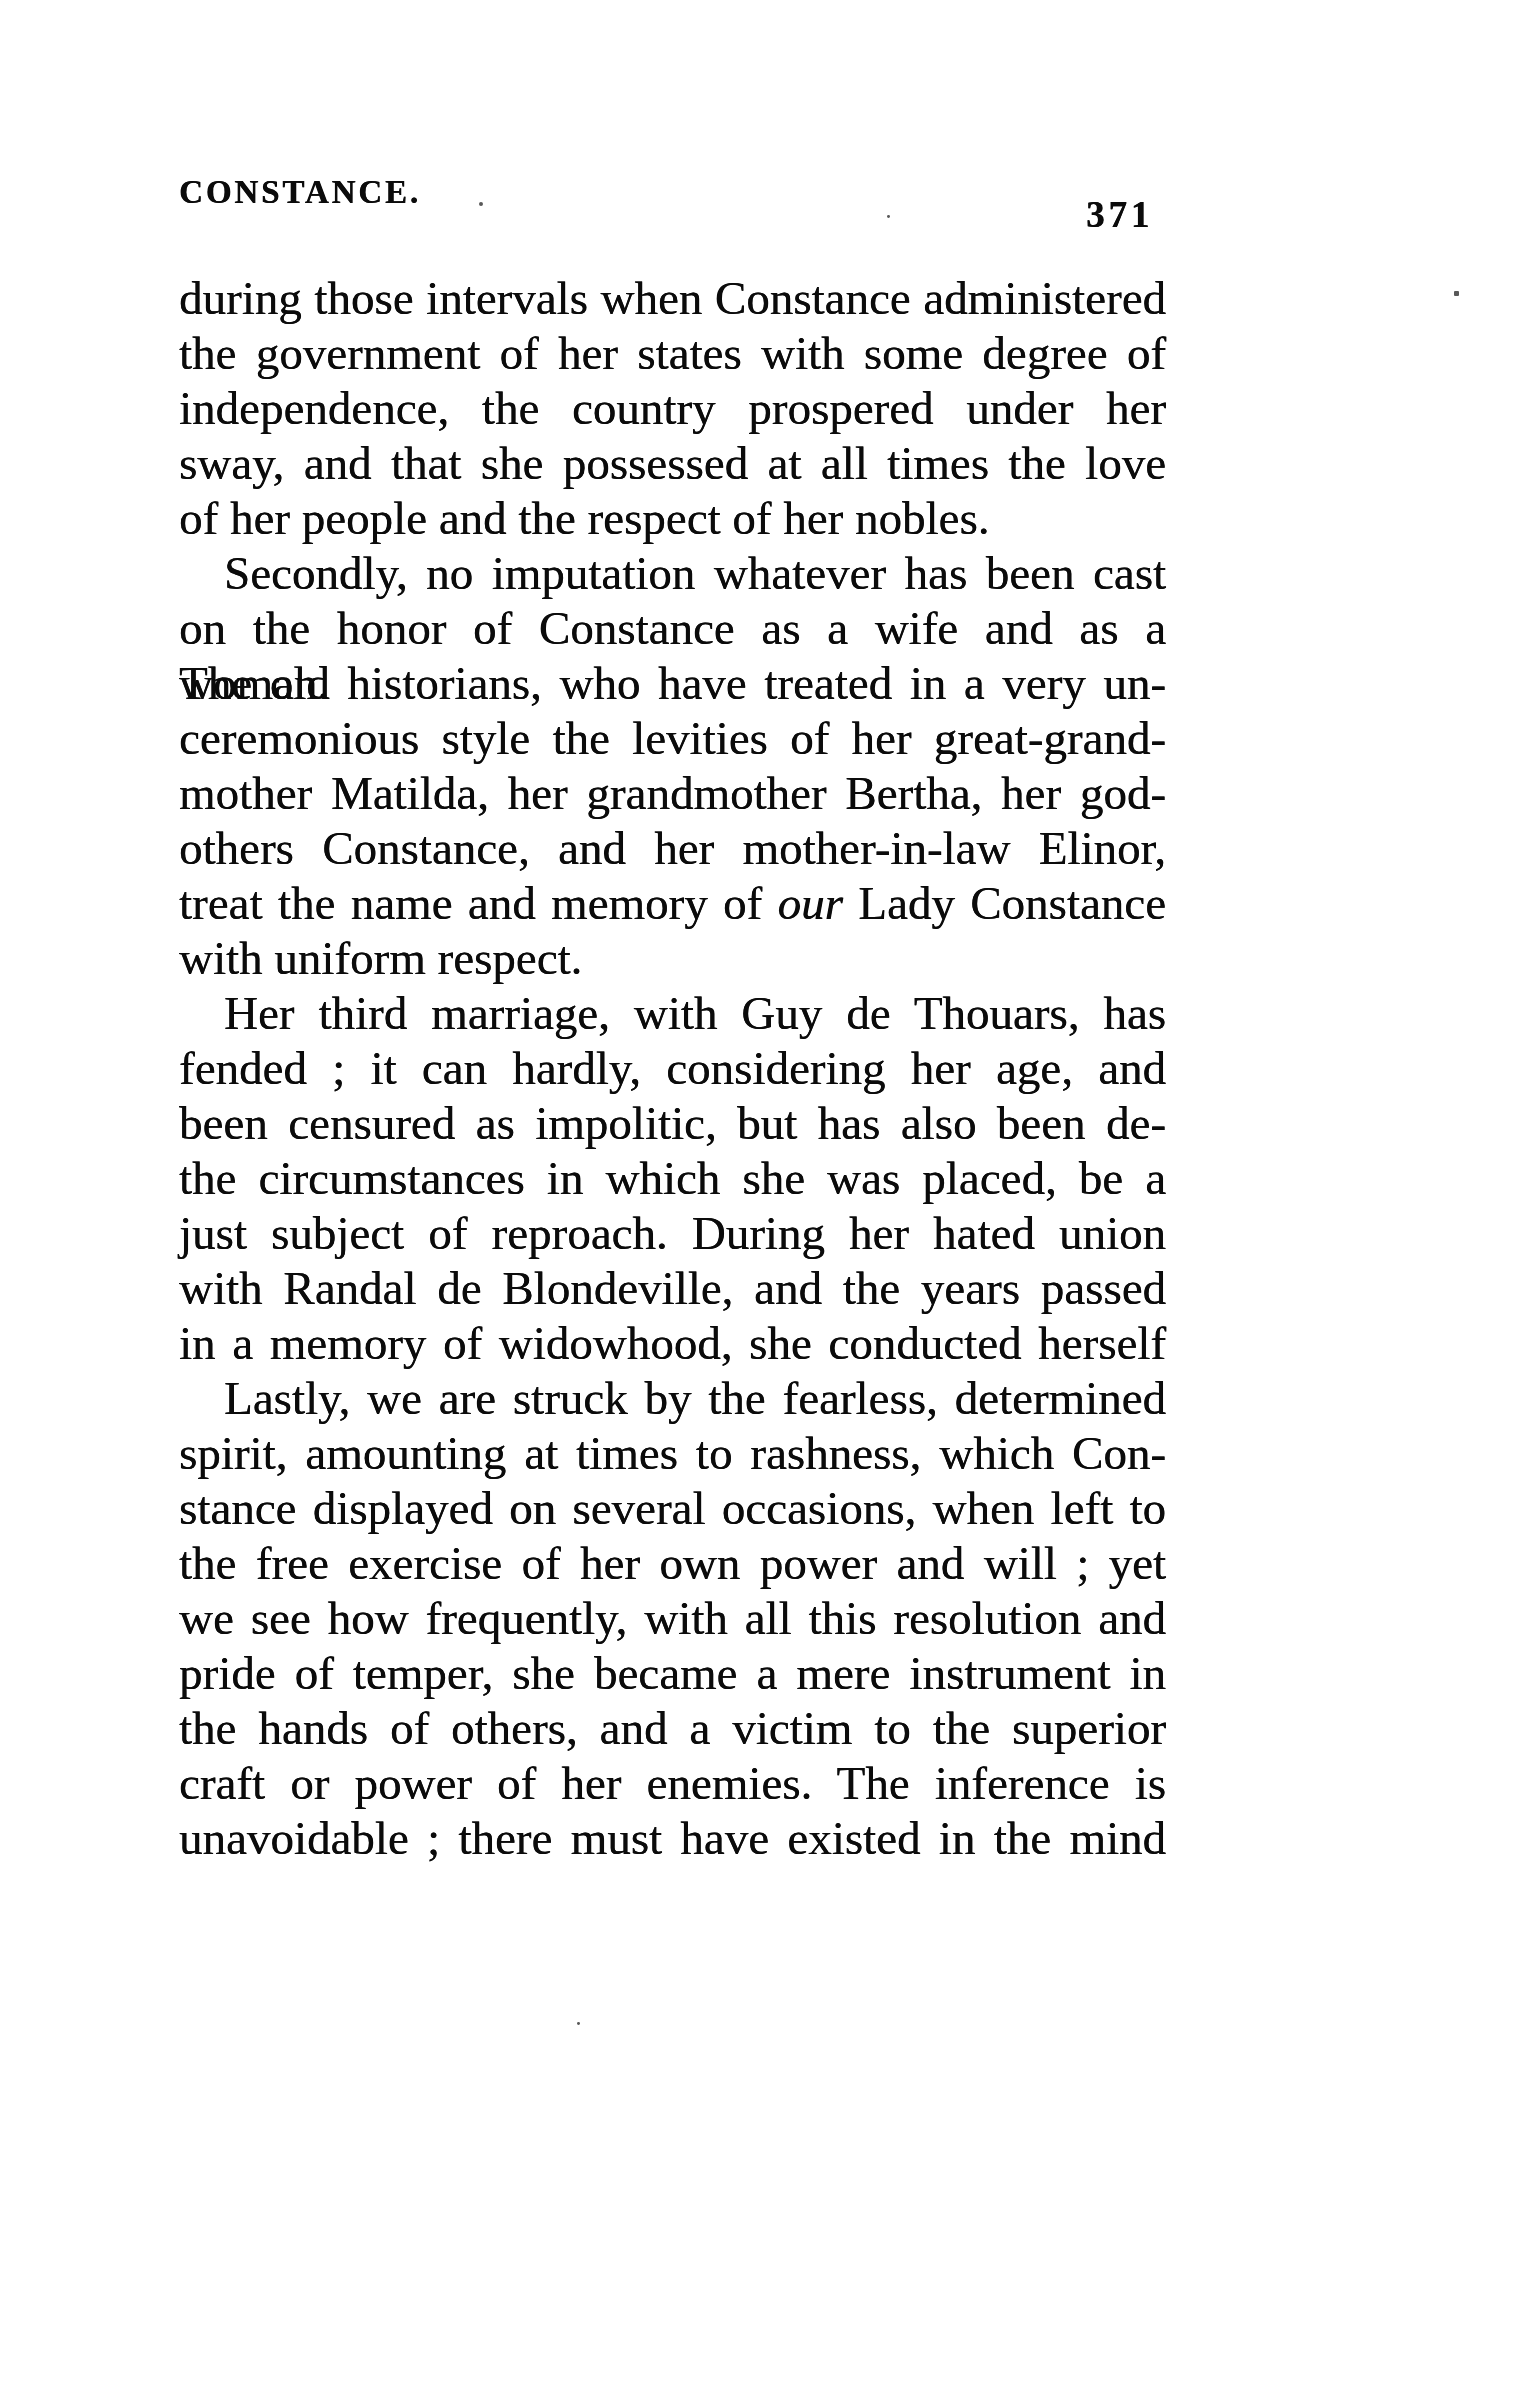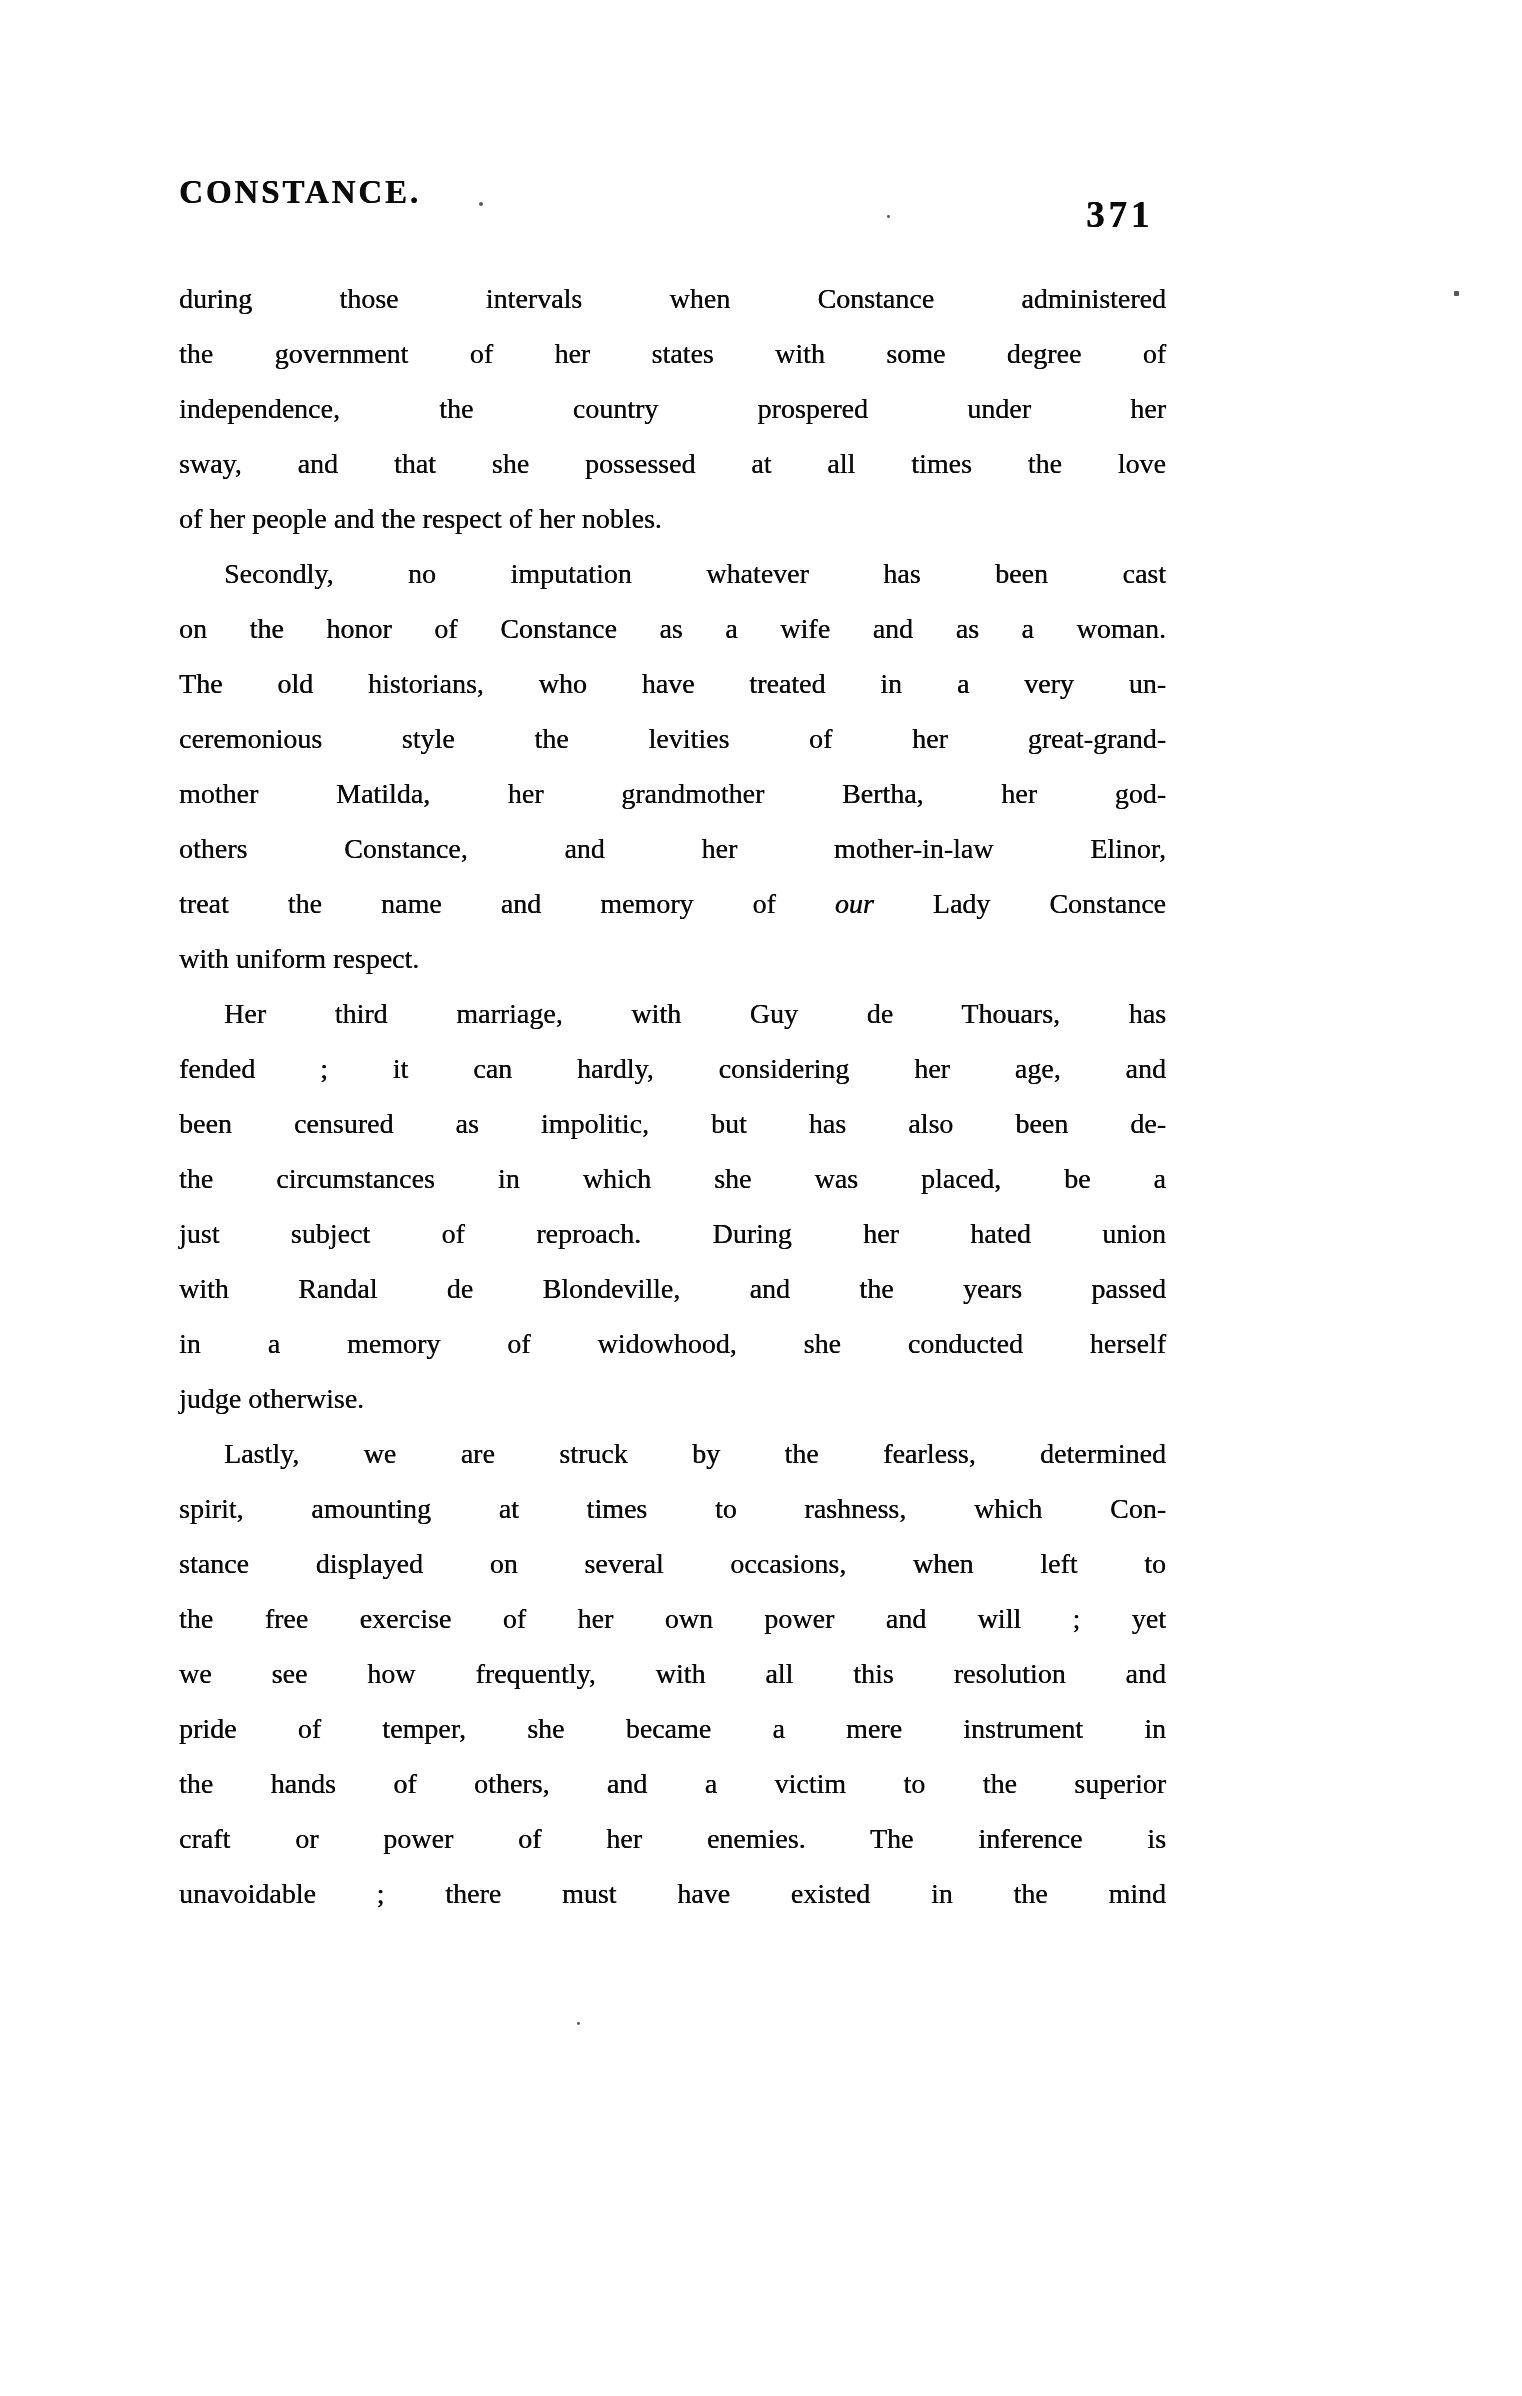--- a/index.html
+++ b/index.html
@@ -37,21 +37,21 @@
     font-size: 37px;
     letter-spacing: 3.9px;
     text-shadow: 0.4px 0 0 currentColor;
     margin-top: 20px;
   }
   .page-body {
     position: absolute;
     top: 271px;
     left: 179px;
     width: 987px;
-    font-size: 28px;
+    font-size: 47px;
     line-height: 55px;
     text-shadow: 0.3px 0 0 currentColor;
   }
   .paragraph { margin: 0; }
   .line {
     height: 55px;
     text-align: justify;
     text-align-last: justify;
     white-space: normal;
   }
@@ -101,21 +101,20 @@
         <div class="line last-left"><span>with uniform respect.</span></div>
       </div>
       <div class="paragraph">
         <div class="line indent"><span>Her third marriage, with Guy de Thouars, has</span></div>
         <div class="line"><span>fended ; it can hardly, considering her age, and</span></div>
         <div class="line"><span>been censured as impolitic, but has also been de-</span></div>
         <div class="line"><span>the circumstances in which she was placed, be a</span></div>
         <div class="line"><span>just subject of reproach. During her hated union</span></div>
         <div class="line"><span>with Randal de Blondeville, and the years passed</span></div>
         <div class="line"><span>in a memory of widowhood, she conducted herself</span></div>
-        <div class="line last-left"><span>judge otherwise.</span></div>
       </div>
       <div class="paragraph">
         <div class="line indent"><span>Lastly, we are struck by the fearless, determined</span></div>
         <div class="line"><span>spirit, amounting at times to rashness, which Con-</span></div>
         <div class="line"><span>stance displayed on several occasions, when left to</span></div>
         <div class="line"><span>the free exercise of her own power and will ; yet</span></div>
         <div class="line"><span>we see how frequently, with all this resolution and</span></div>
         <div class="line"><span>pride of temper, she became a mere instrument in</span></div>
         <div class="line"><span>the hands of others, and a victim to the superior</span></div>
         <div class="line"><span>craft or power of her enemies. The inference is</span></div>

